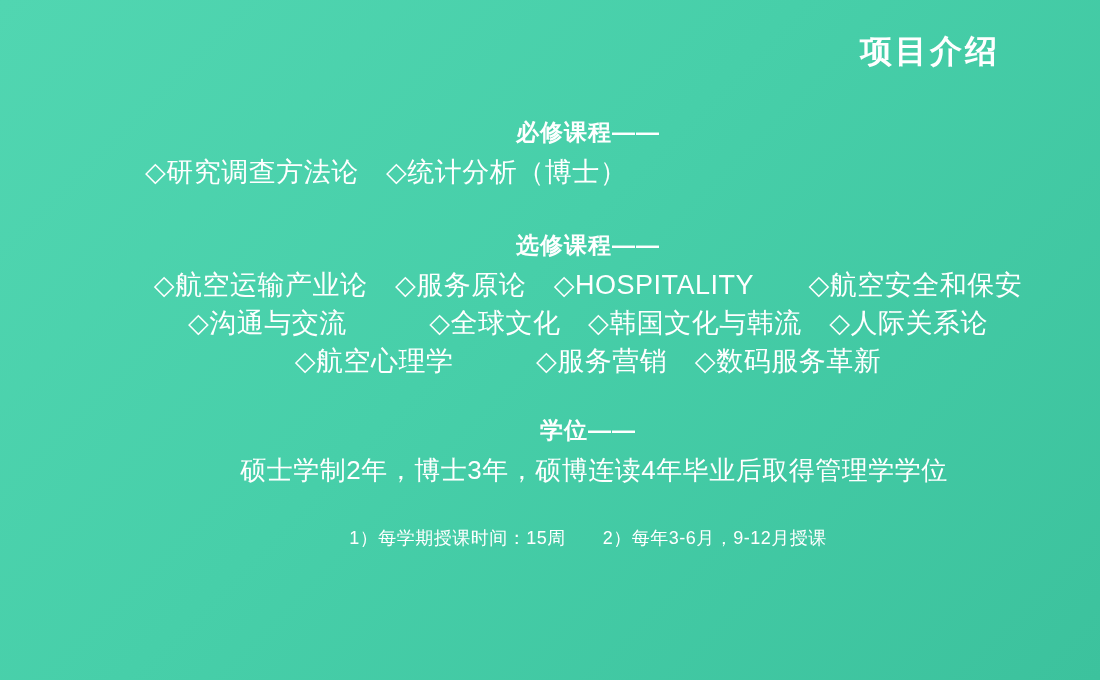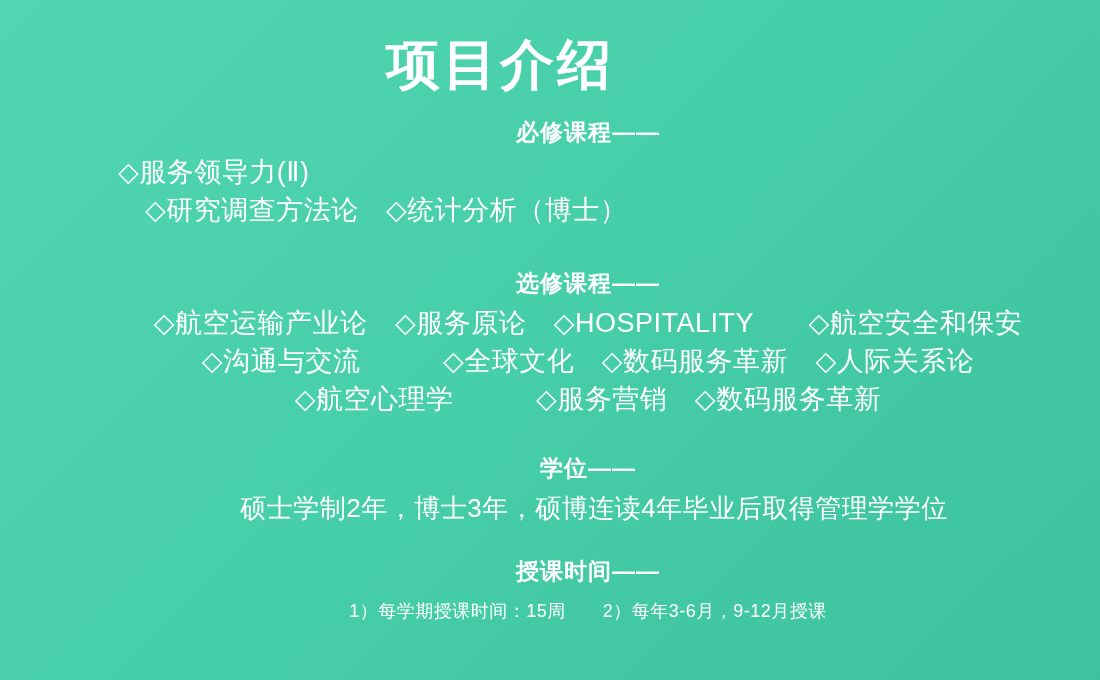--- a/index.html
+++ b/index.html
@@ -21,22 +21,22 @@
     width: 1100px;
     height: 680px;
     box-sizing: border-box;
   }
 
   .page-title {
     position: absolute;
     top: 33px;
     left: 0;
     width: 1000px;
-    text-align: center;
-    font-size: 54px;
+    text-align: right;
+    font-size: 32px;
     font-weight: bold;
     letter-spacing: 3px;
     line-height: 1.15;
     color: #ffffff;
   }
 
   .content {
     position: absolute;
     top: 118px;
     left: 118px;
@@ -99,47 +99,45 @@
 <div class="slide">
 
   <div class="page-title">项目介绍</div>
 
   <div class="content">
 
     <div class="section">
       <div class="section-header">必修课程——</div>
 
       <div class="row cols">
-        <span class="col-b">◇服务领导力(Ⅱ)</span>
       </div>
 
       <div class="row cols">
         <span class="col-a">◇研究调查方法论</span>
         <span class="col-b">◇统计分析（博士）</span>
       </div>
     </div>
 
     <div class="gap-lg"></div>
 
     <div class="section">
       <div class="section-header">选修课程——</div>
 
       <div class="row">◇航空运输产业论　◇服务原论　◇HOSPITALITY　　◇航空安全和保安</div>
-      <div class="row">◇沟通与交流　　　◇全球文化　◇数码服务革新　◇人际关系论</div>
+      <div class="row">◇沟通与交流　　　◇全球文化　◇韩国文化与韩流　◇人际关系论</div>
       <div class="row">◇航空心理学　　　◇服务营销　◇数码服务革新</div>
     </div>
 
     <div class="gap-md"></div>
 
     <div class="section">
       <div class="section-header">学位——</div>
       <div class="plain-line">硕士学制2年，博士3年，硕博连读4年毕业后取得管理学学位</div>
     </div>
 
     <div class="gap-sm"></div>
 
     <div class="section">
-      <div class="section-header">授课时间——</div>
       <div class="time-line">1）每学期授课时间：15周　　2）每年3-6月，9-12月授课</div>
     </div>
 
   </div>
 </div>
 
 </body></html>

